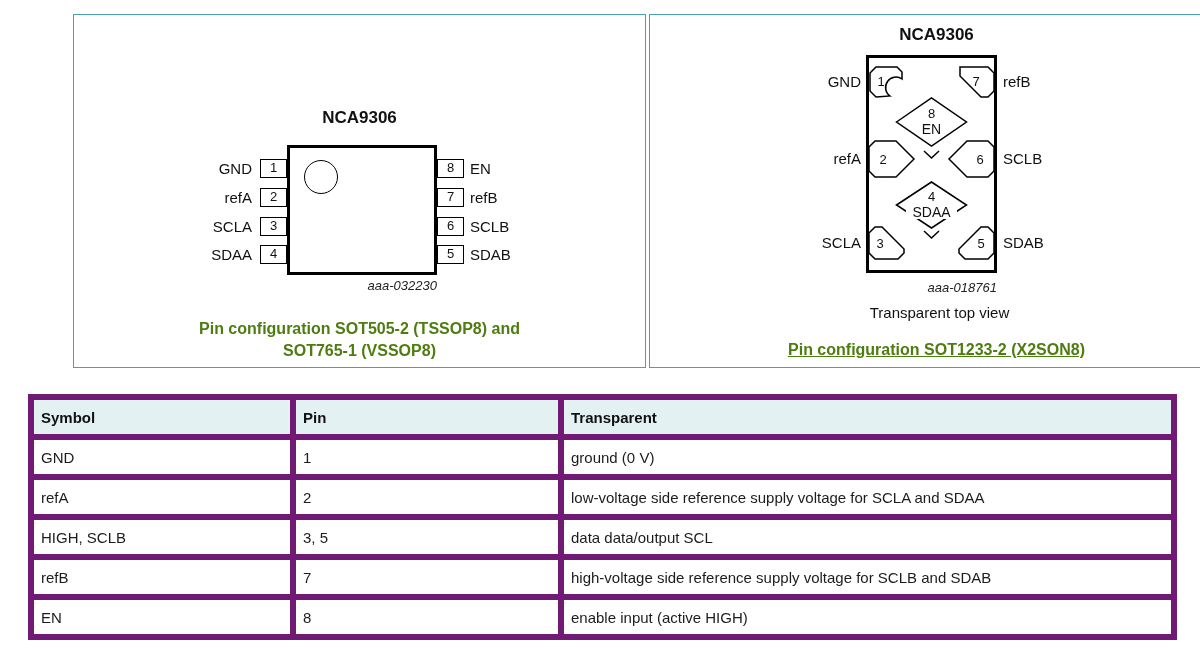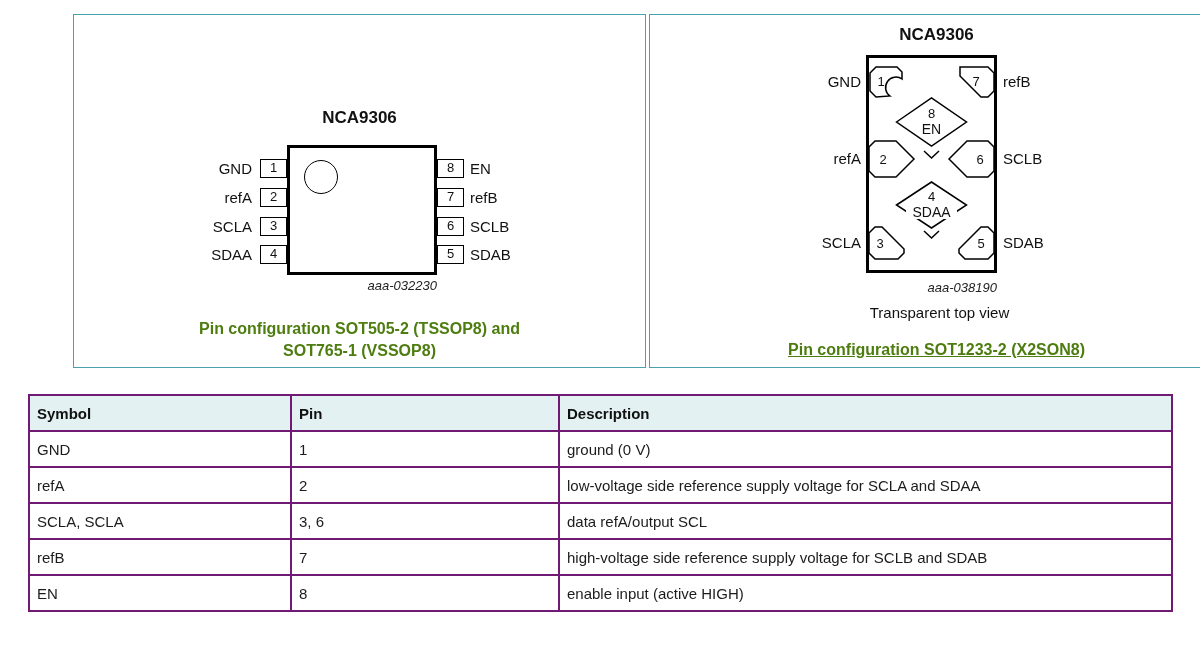--- a/index.html
+++ b/index.html
@@ -56,21 +56,21 @@
   }
   
   #x2son-svg{position:absolute;left:130px;top:40px;}
   
   #pin-table{
     position:absolute;left:28px;top:394px;width:1143px;
     border-collapse:collapse;table-layout:fixed;
     font-size:15px;color:#1c1c1c;
   }
   #pin-table td,#pin-table th{
-    border:2px solid #701a75;height:34px;padding:0 0 0 7px;
+    border:6px solid #701a75;height:34px;padding:0 0 0 7px;
     text-align:left;vertical-align:middle;overflow:hidden;white-space:nowrap;
   }
   #pin-table th{background:#e3f1f2;font-weight:bold;font-size:15px;color:#111;}
   #pin-table{border:2px solid #4aa1ae;}
   .col-symbol{width:262px;} .col-pin{width:268px;} .col-desc{width:613px;}
 </style>
 </head>
 <body>
 
 <div class="panel" id="panel-left">
@@ -152,53 +152,53 @@
     <g fill="#111" stroke="none" font-size="15">
       <text x="81" y="32" text-anchor="end">GND</text>
       <text x="81" y="109" text-anchor="end">refA</text>
       <text x="81" y="193" text-anchor="end">SCLA</text>
       <text x="223" y="32">refB</text>
       <text x="223" y="109">SCLB</text>
       <text x="223" y="193">SDAB</text>
     </g>
   </svg>
 
-  <div class="fig-id" id="fig-id-right">aaa-038190</div>
+  <div class="fig-id" id="fig-id-right">aaa-018761</div>
   <div class="view-note">Transparent top view</div>
   <div class="caption" id="caption-right">Pin configuration SOT1233-2 (X2SON8)</div>
 </div>
 
 <table id="pin-table">
   <colgroup>
       <col class="col-symbol">
       <col class="col-pin">
       <col class="col-desc">
     </colgroup>
   <thead>
     <tr>
       <th>Symbol</th>
       <th>Pin</th>
-      <th>Description</th>
+      <th>Transparent</th>
     </tr>
   </thead>
   <tbody>
     <tr>
       <td>GND</td>
       <td>1</td>
       <td>ground (0 V)</td>
     </tr>
     <tr>
       <td>refA</td>
       <td>2</td>
       <td>low-voltage side reference supply voltage for SCLA and SDAA</td>
     </tr>
     <tr>
-      <td>SCLA, SCLA</td>
-      <td>3, 6</td>
-      <td>data refA/output SCL</td>
+      <td>HIGH, SCLB</td>
+      <td>3, 5</td>
+      <td>data data/output SCL</td>
     </tr>
     <tr>
       <td>refB</td>
       <td>7</td>
       <td>high-voltage side reference supply voltage for SCLB and SDAB</td>
     </tr>
     <tr>
       <td>EN</td>
       <td>8</td>
       <td>enable input (active HIGH)</td>

